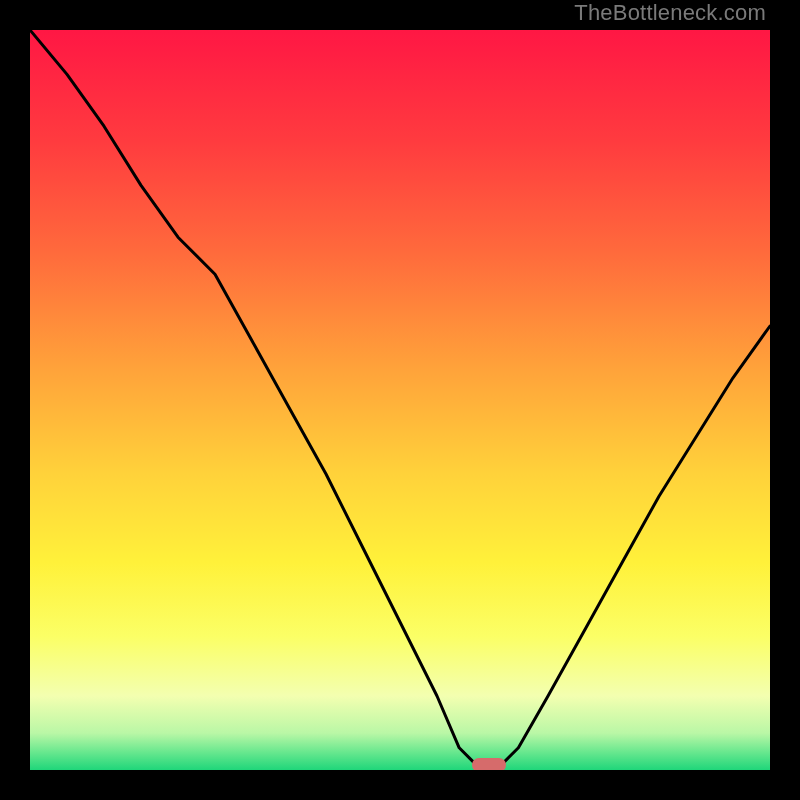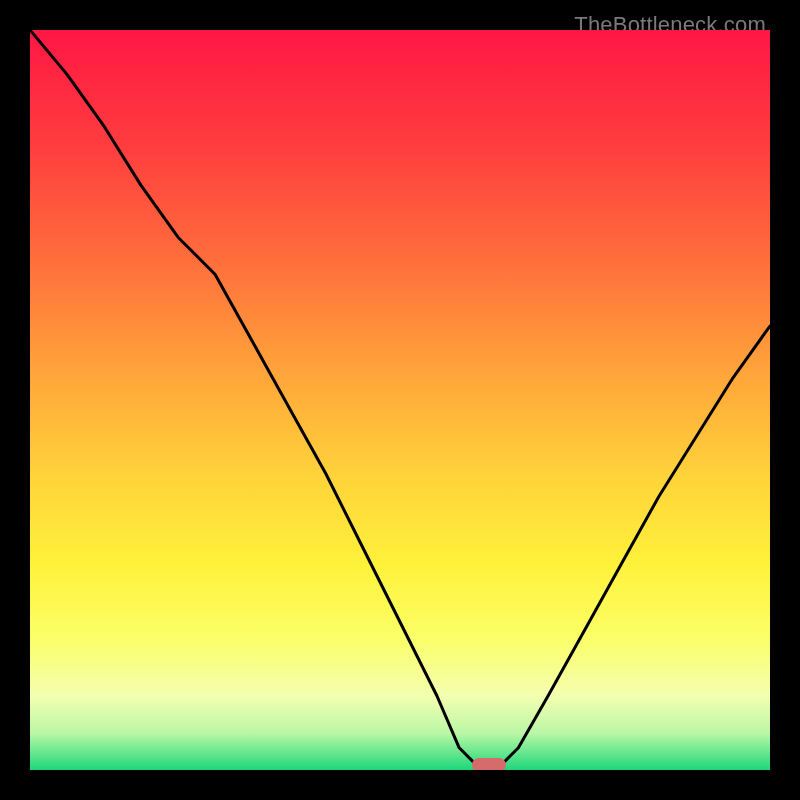--- a/index.html
+++ b/index.html
@@ -30,21 +30,21 @@
     inset: 0;
   }
   .curve-svg {
     position: absolute;
     inset: 0;
     width: 100%;
     height: 100%;
   }
   .watermark {
     position: absolute;
-    top: 12px;
+    top: 0;
     right: 34px;
     color: #7a7a7a;
     font-size: 22px;
     letter-spacing: 0.2px;
   }
   .marker {
     position: absolute;
     width: 34px;
     height: 14px;
     border-radius: 8px;

